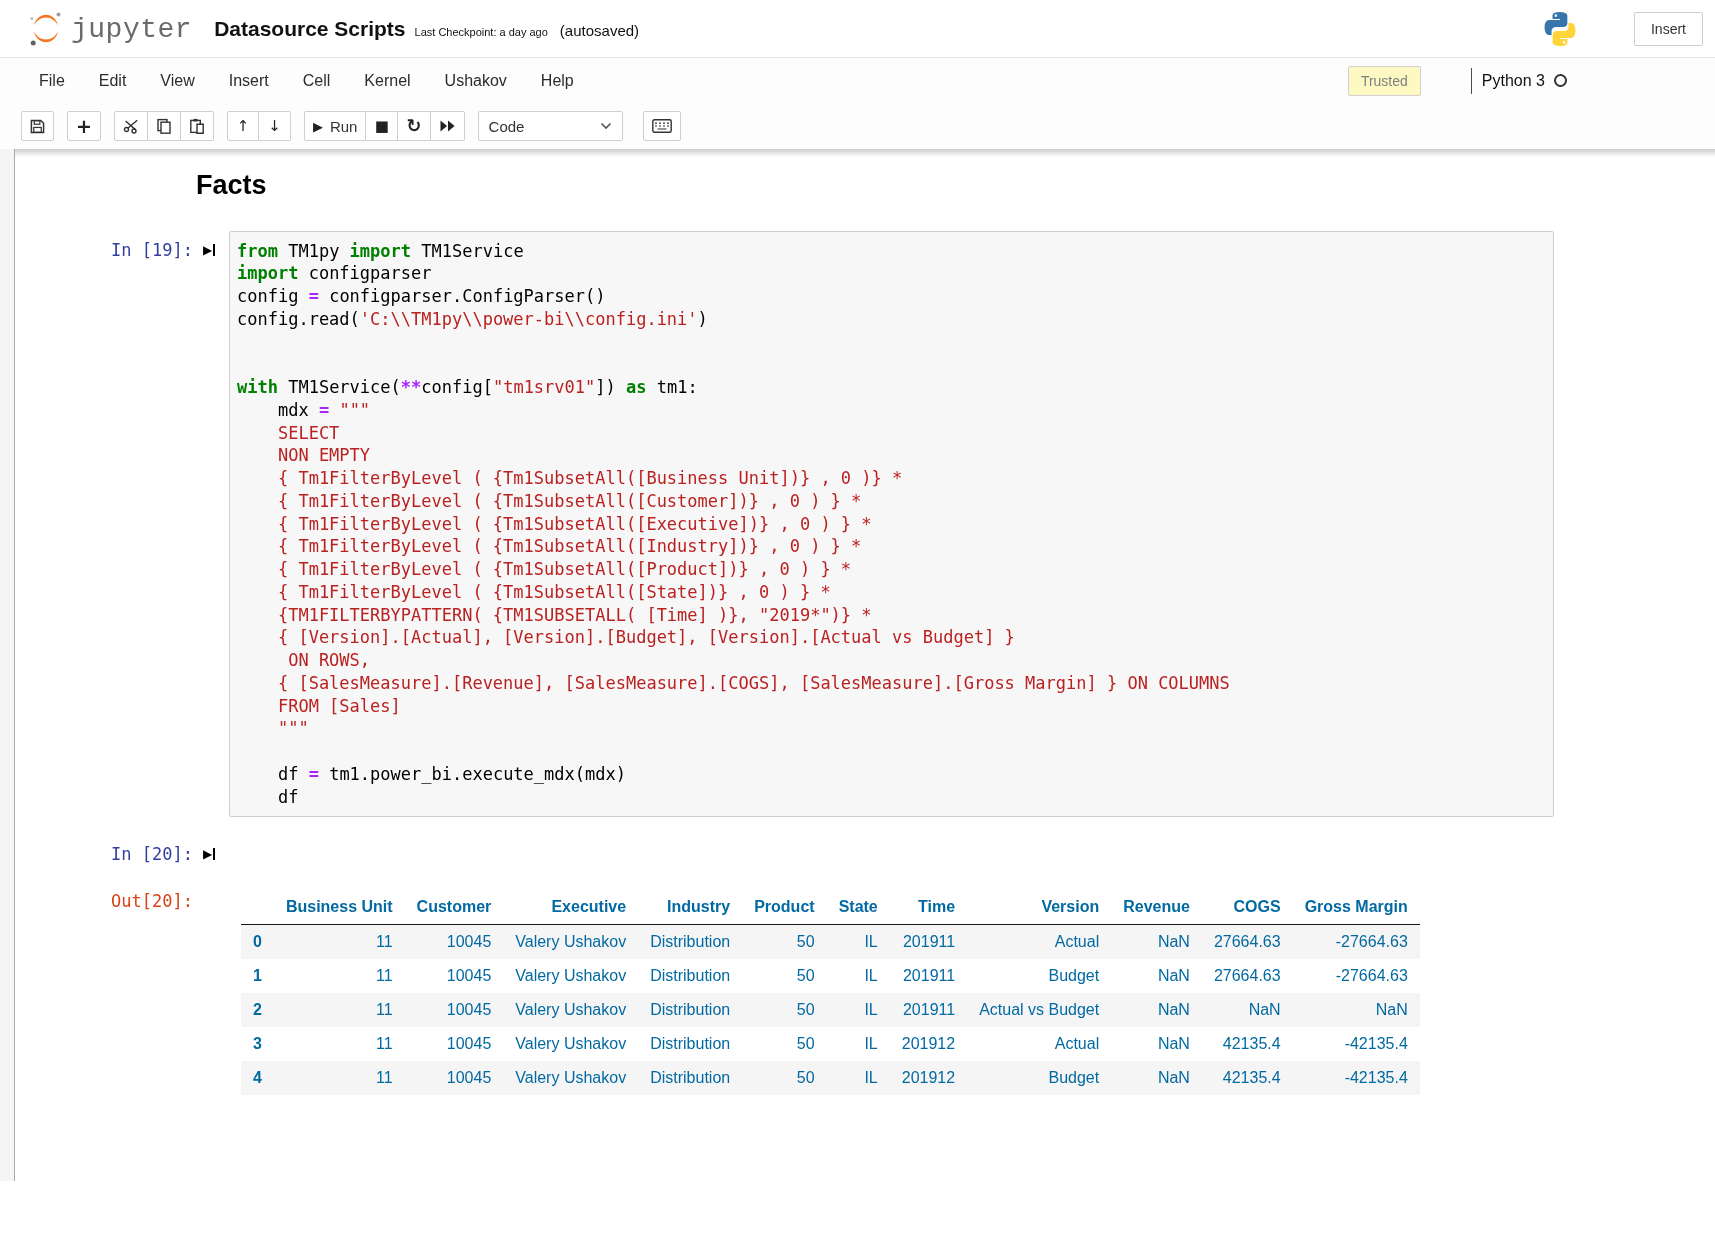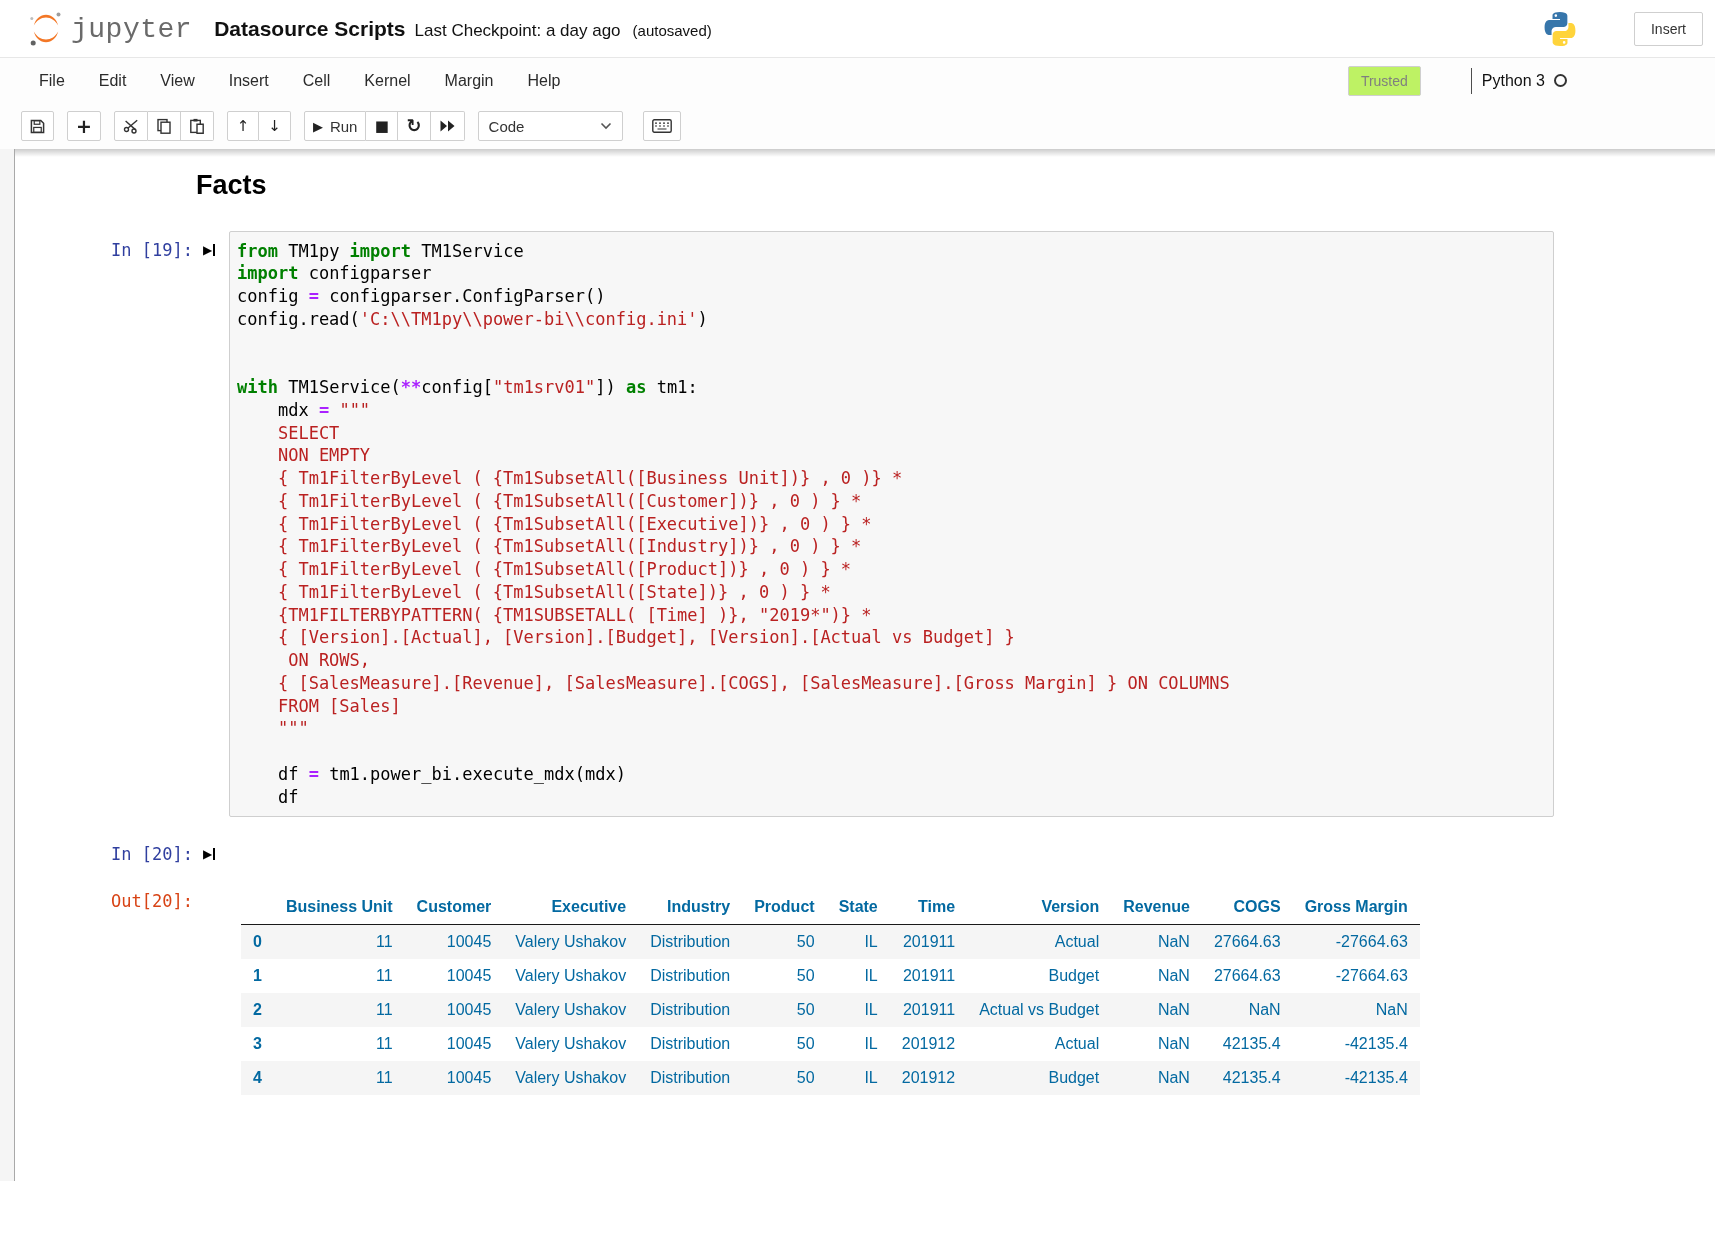--- a/index.html
+++ b/index.html
@@ -11,42 +11,42 @@
   }
   
   .app-header {
     height:57px; display:flex; align-items:center;
     padding:0 12px 0 28px; background:#fff;
   }
   .logo { display:flex; align-items:flex-end; cursor:pointer;font-family:Liberation Mono, monospace; }
   .logo-text { font-size:28px; color:#6a6a6a; letter-spacing:0.5px; margin-left:7px; line-height:1; padding-bottom:4px; }
   .title-area { display:flex; align-items:baseline; margin-left:22px; }
   .nb-title { font-size:21px; font-weight:700; color:#111; }
-  .checkpoint { font-size:17px; color:#111; margin-left:9px; }
+  .checkpoint { font-size:11px; color:#111; margin-left:9px; }
   .autosave { font-size:15px; color:#111; margin-left:12px; }
   .header-right { margin-left:auto; display:flex; align-items:center; }
   .py-logo { margin-right:55px; display:inline-flex; }
   .logout-btn {
     font-family:"Liberation Sans",sans-serif; font-size:14px; color:#333;
     background:#fff; border:1px solid #cfcfcf; border-radius:2px;
     padding:8px 16px; cursor:pointer; margin-right:0;
   }
   
   .menubar {
     height:46px; border-top:1px solid #e7e7e7; background:#fdfdfd;
     display:flex; align-items:center;
   }
   .menubar ul { list-style:none; margin:0; padding:0 0 0 22px; display:flex; }
   .menubar li {
     font-size:16px; color:#2b2b2b; padding:0 17px; line-height:45px; cursor:pointer;
   }
   .menu-right { margin-left:auto; display:flex; align-items:center; margin-right:148px; }
   .trusted-badge {
     font-size:14px; color:#7f7f7f; border:1px solid #cfcfcf; border-radius:2px;
-    padding:6px 12px; background:#bef264;margin-left:12px;
+    padding:6px 12px; background:#fef9c3;margin-left:12px;
   }
   .kernel-sep { width:1px; height:26px; background:#4d4d4d; margin:0 10px 0 50px; }
   .kernel-name { font-size:16px; color:#111; margin-right:9px; }
   .kernel-status {
     width:13px; height:13px; border:2px solid #333; border-radius:50%;
     display:inline-block;
   }
   
   .toolbar {
     height:46px; background:#fdfdfd; display:flex; align-items:center;
@@ -165,21 +165,21 @@
 </header>
 
 <nav class="menubar">
   <ul id="menu-items">
       <li>File</li>
       <li>Edit</li>
       <li>View</li>
       <li>Insert</li>
       <li>Cell</li>
       <li>Kernel</li>
-      <li>Margin</li>
+      <li>Ushakov</li>
       <li>Help</li>
     </ul>
   <div class="menu-right">
     <span class="trusted-badge">Trusted</span>
     <span class="kernel-sep"></span>
     <span class="kernel-name">Python 3</span>
     <span class="kernel-status"></span>
   </div>
 </nav>
 

